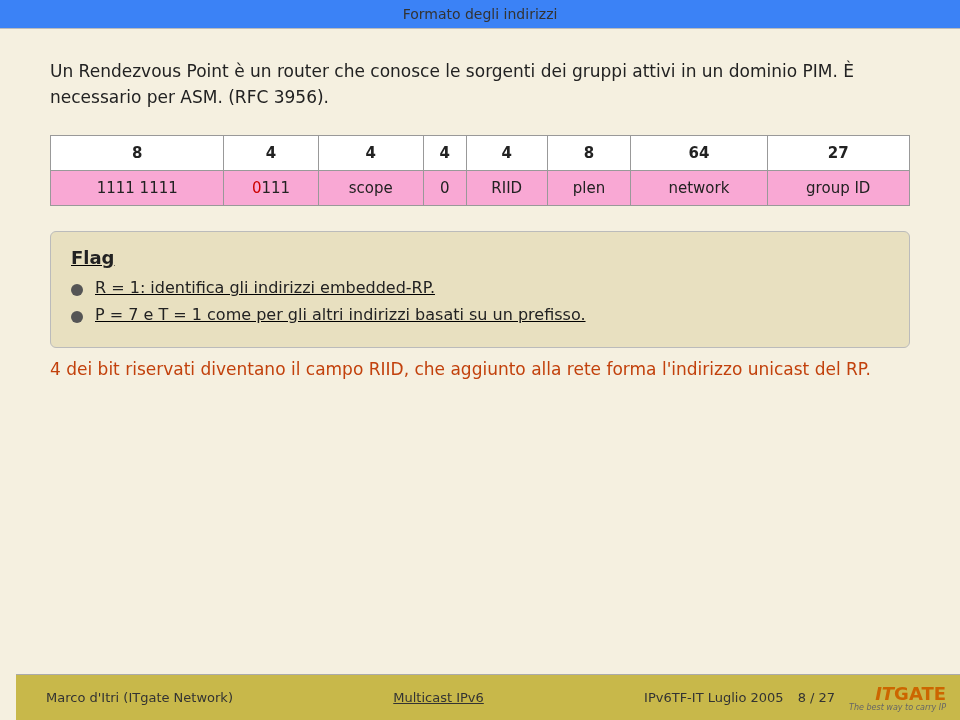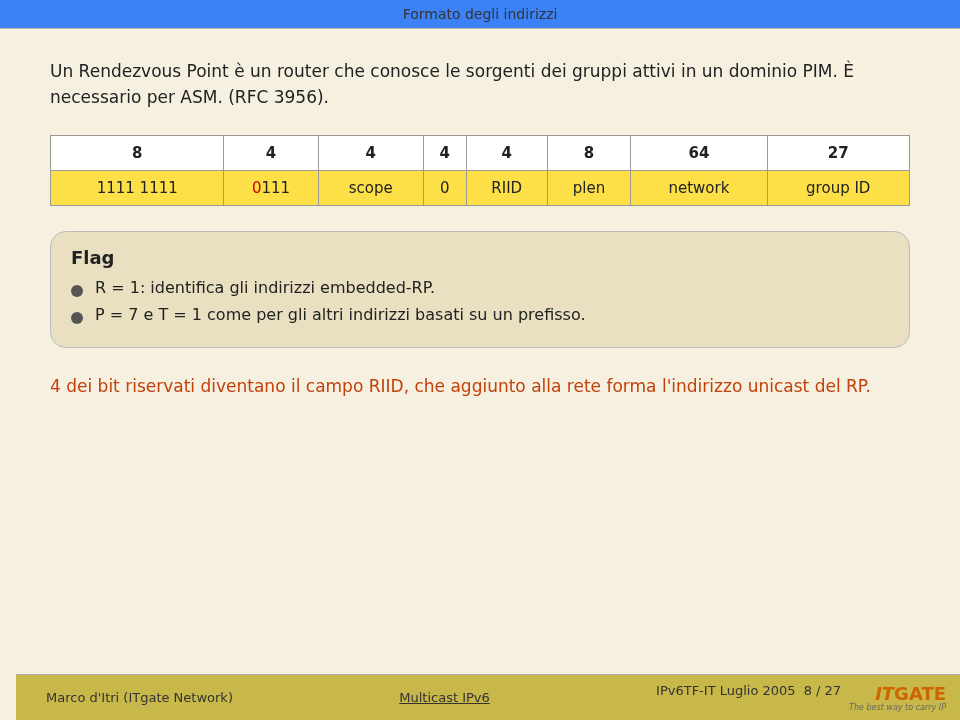--- a/index.html
+++ b/index.html
@@ -63,46 +63,47 @@
       background: #fff;
     }
 
     .address-table .row-numbers th {
       font-size: 15px;
       font-weight: bold;
       background: #fff;
     }
 
     .address-table .row-values td {
-      background: #fde047;
+      background: #f9a8d4;
     }
 
     .highlight-zero {
       color: #cc0000;
     }
 
     
     .flag-section {
       background: #e8e0c0;
       border: 1px solid #bbb;
-      border-radius: 16px;
+      border-radius: 6px;
       padding: 15px 20px;
-      margin-bottom: 25px;
+      margin-bottom: 8px;
+      text-decoration: underline;
     }
 
     .flag-title {
       font-size: 18px;
       font-weight: bold;
       color: #222;
       margin-bottom: 10px;
     }
 
     .flag-item {
       display: flex;
-      align-items: flex-end;
+      align-items: center;
       margin-bottom: 8px;
       font-size: 16px;
       color: #222;
     }
 
     .bullet-dot {
       width: 12px;
       height: 12px;
       background: #555;
       border-radius: 50%;
@@ -141,21 +142,22 @@
     .footer-center {
       font-size: 13px;
       color: #333;
       text-decoration: underline;
     }
 
     .footer-right {
       font-size: 13px;
       color: #333;
       display: flex;
-      gap: 8px;
+      align-items: center;
+      gap: 14px;
     }
 
     
     .itgate-logo {
       display: flex;
       flex-direction: column;
       align-items: flex-end;
     }
 
     .itgate-text {

